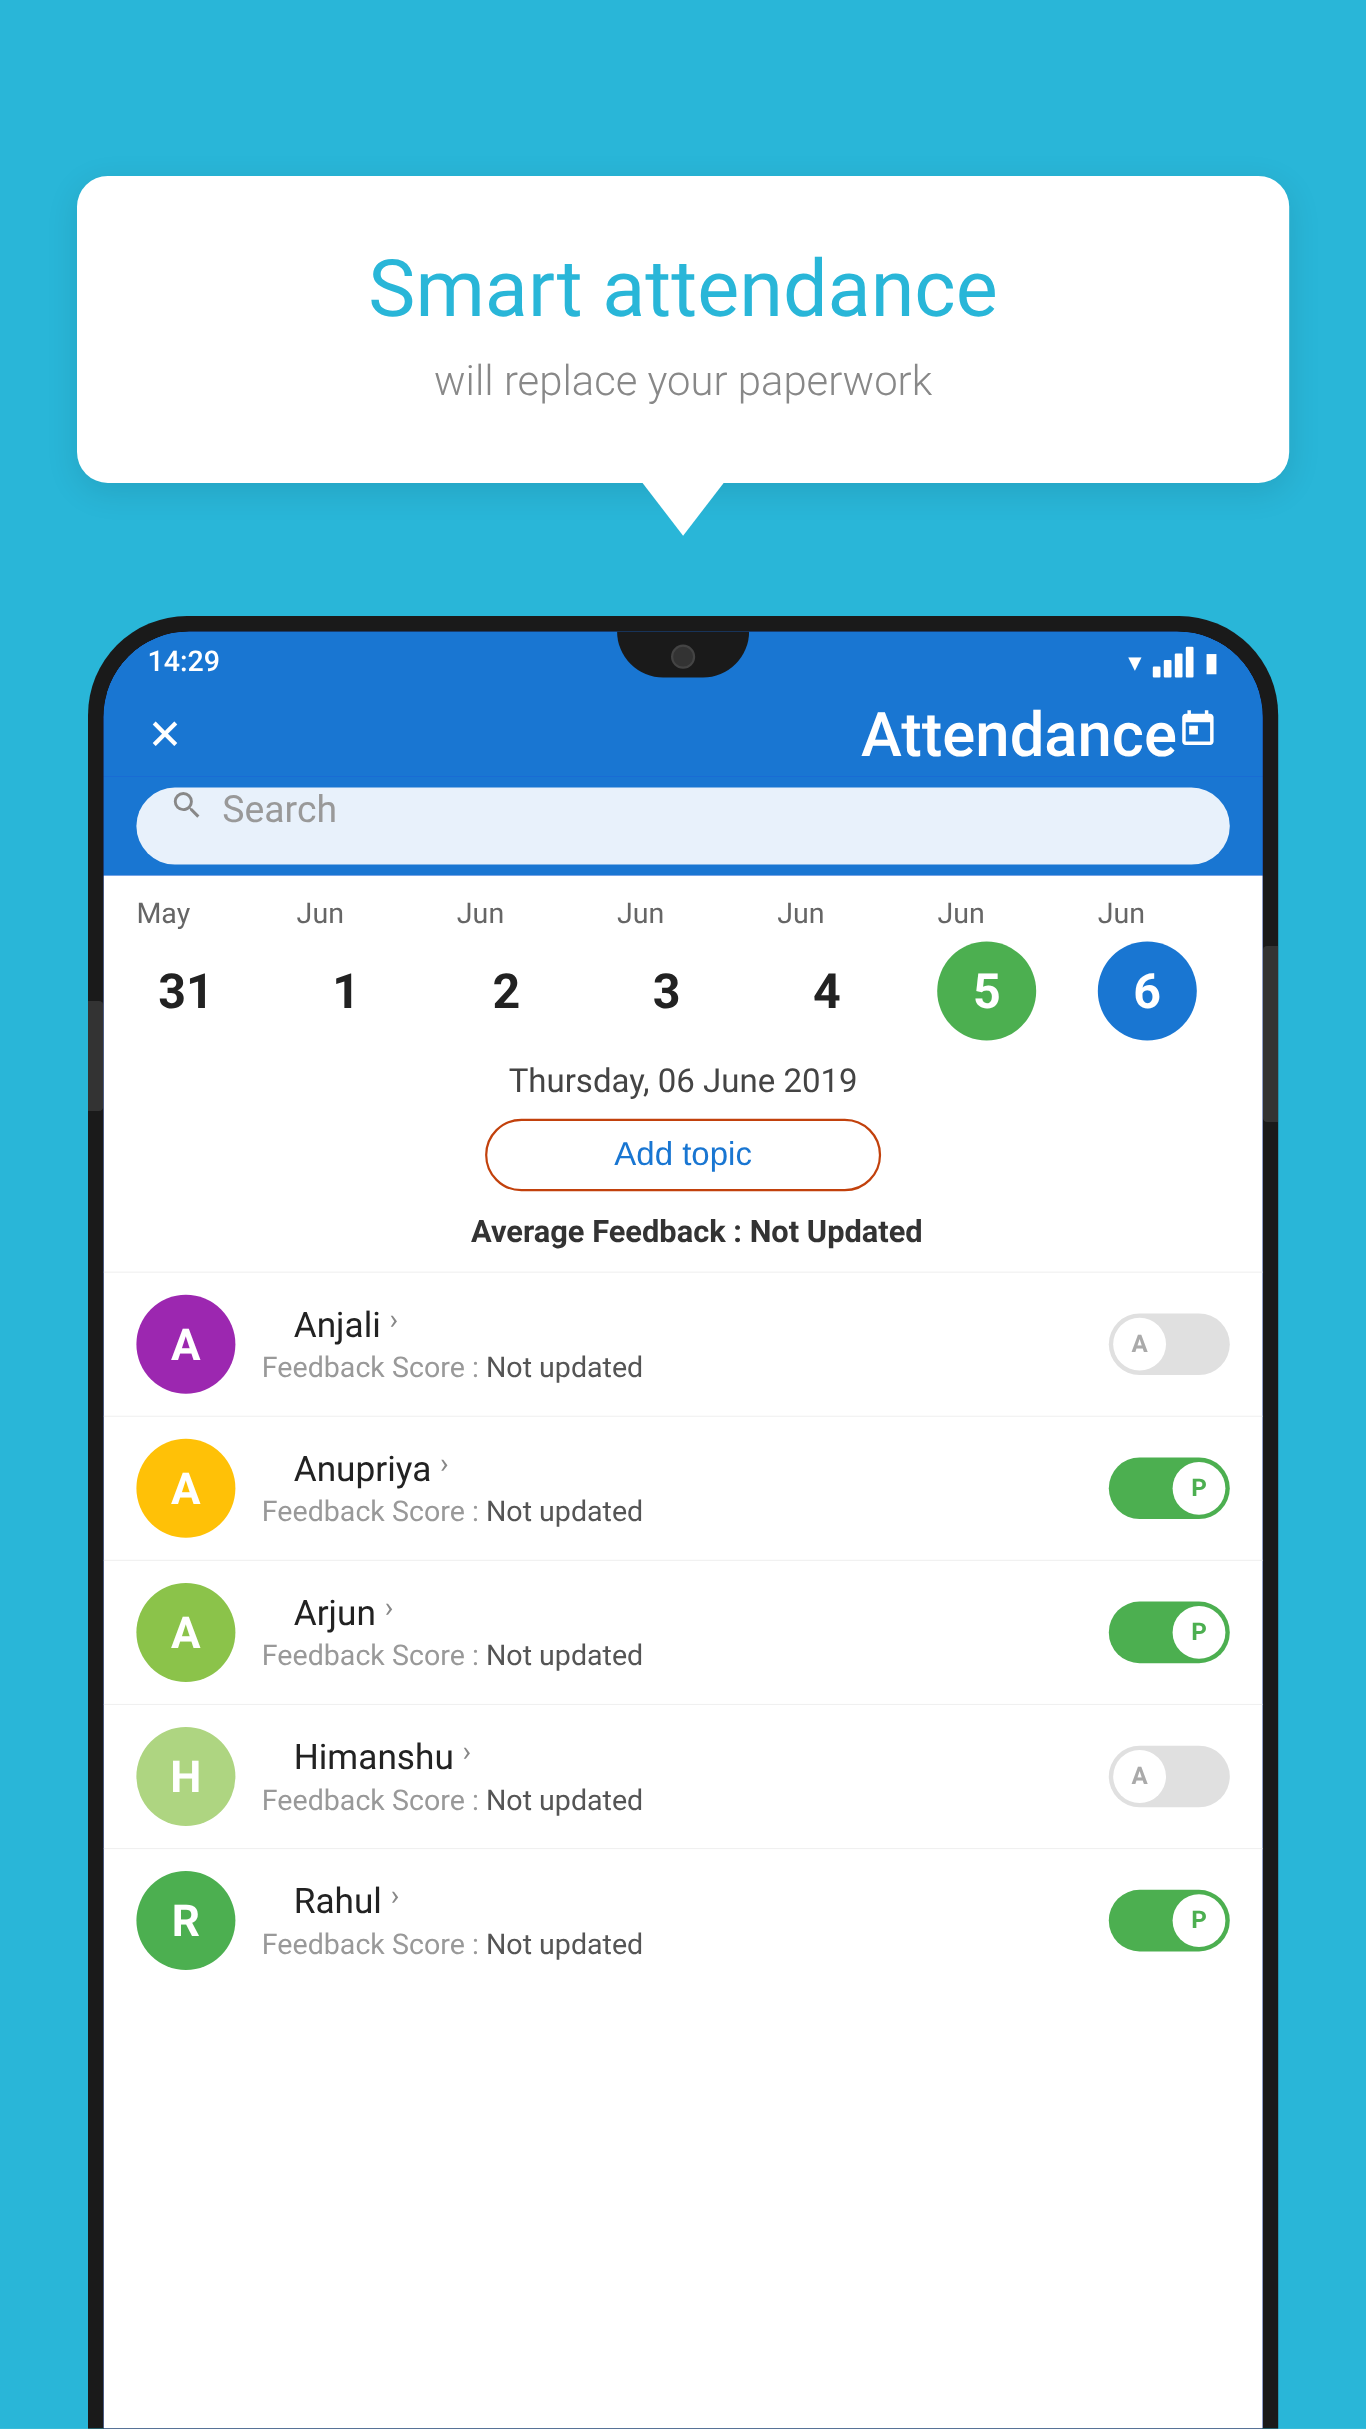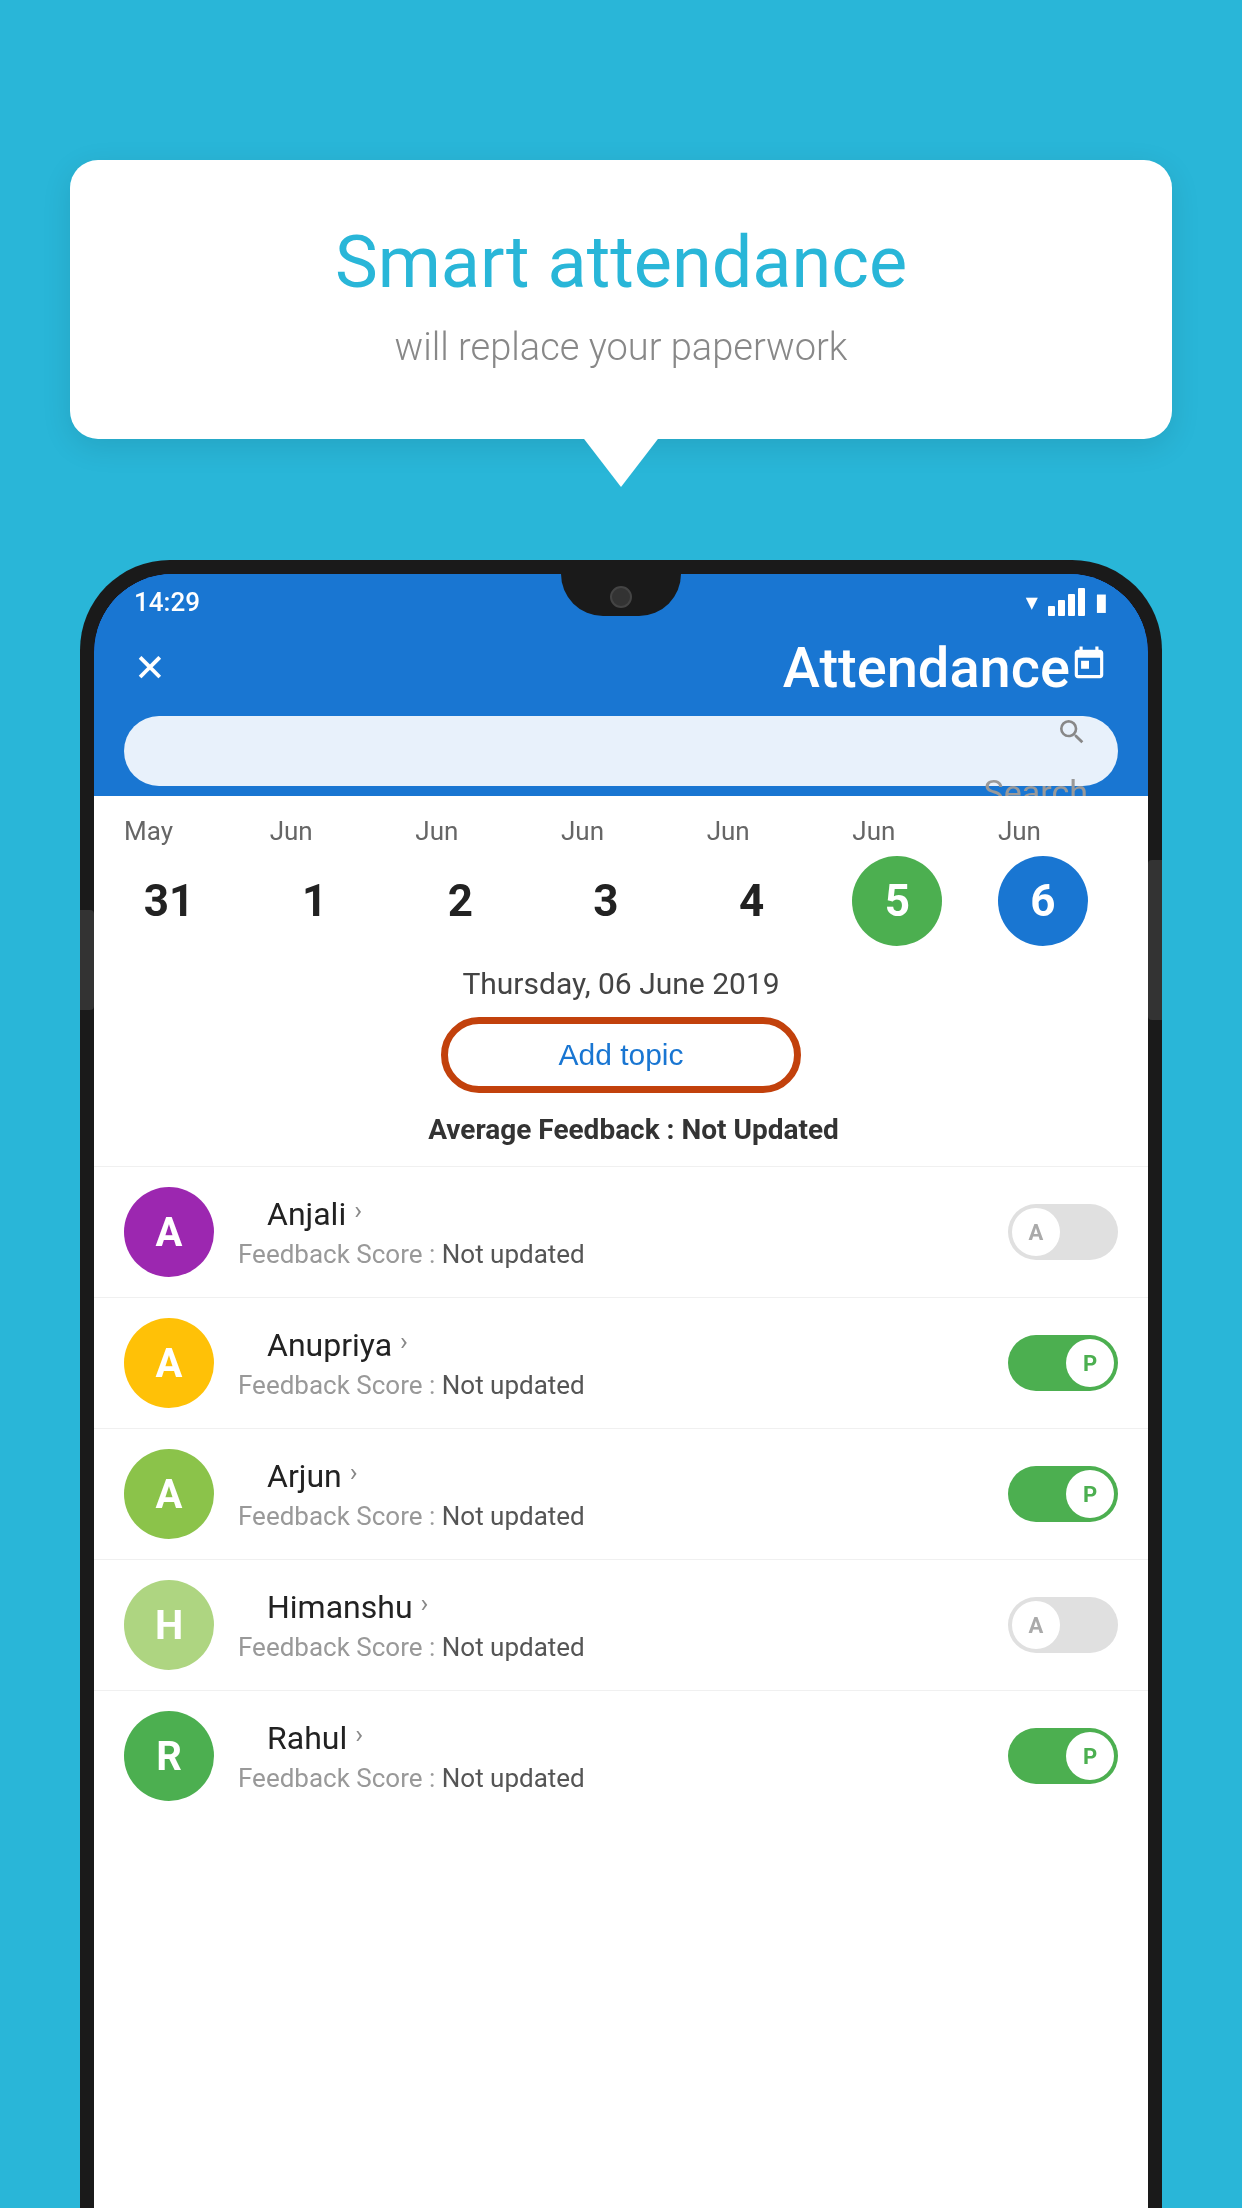--- a/index.html
+++ b/index.html
@@ -189,24 +189,23 @@
       right: 0;
       height: 90px;
       background: #1976D2;
       padding: 10px 30px;
     }
     .search-bar {
       background: rgba(255,255,255,0.9);
       border-radius: 40px;
       height: 70px;
       display: flex;
-      align-items: flex-end;
+      align-items: flex-start;
       padding: 0 30px;
       gap: 16px;
-      flex-direction: column;
     }
     .search-icon-inner {
       color: #888;
       font-size: 32px;
     }
     .search-input-text {
       color: #999;
       font-size: 34px;
     }
 
@@ -265,21 +264,21 @@
       font-size: 30px;
       color: #444;
       margin: 10px 0 16px;
       font-weight: 400;
     }
 
     
     .add-topic-btn {
       display: block;
       margin: 0 auto 20px;
-      border: 7px solid #c2410c;
+      border: 2px solid #c2410c;
       border-radius: 40px;
       padding: 14px 60px;
       color: #1976D2;
       font-size: 30px;
       background: transparent;
       cursor: pointer;
       width: 360px;
       text-align: center;
     }
 

